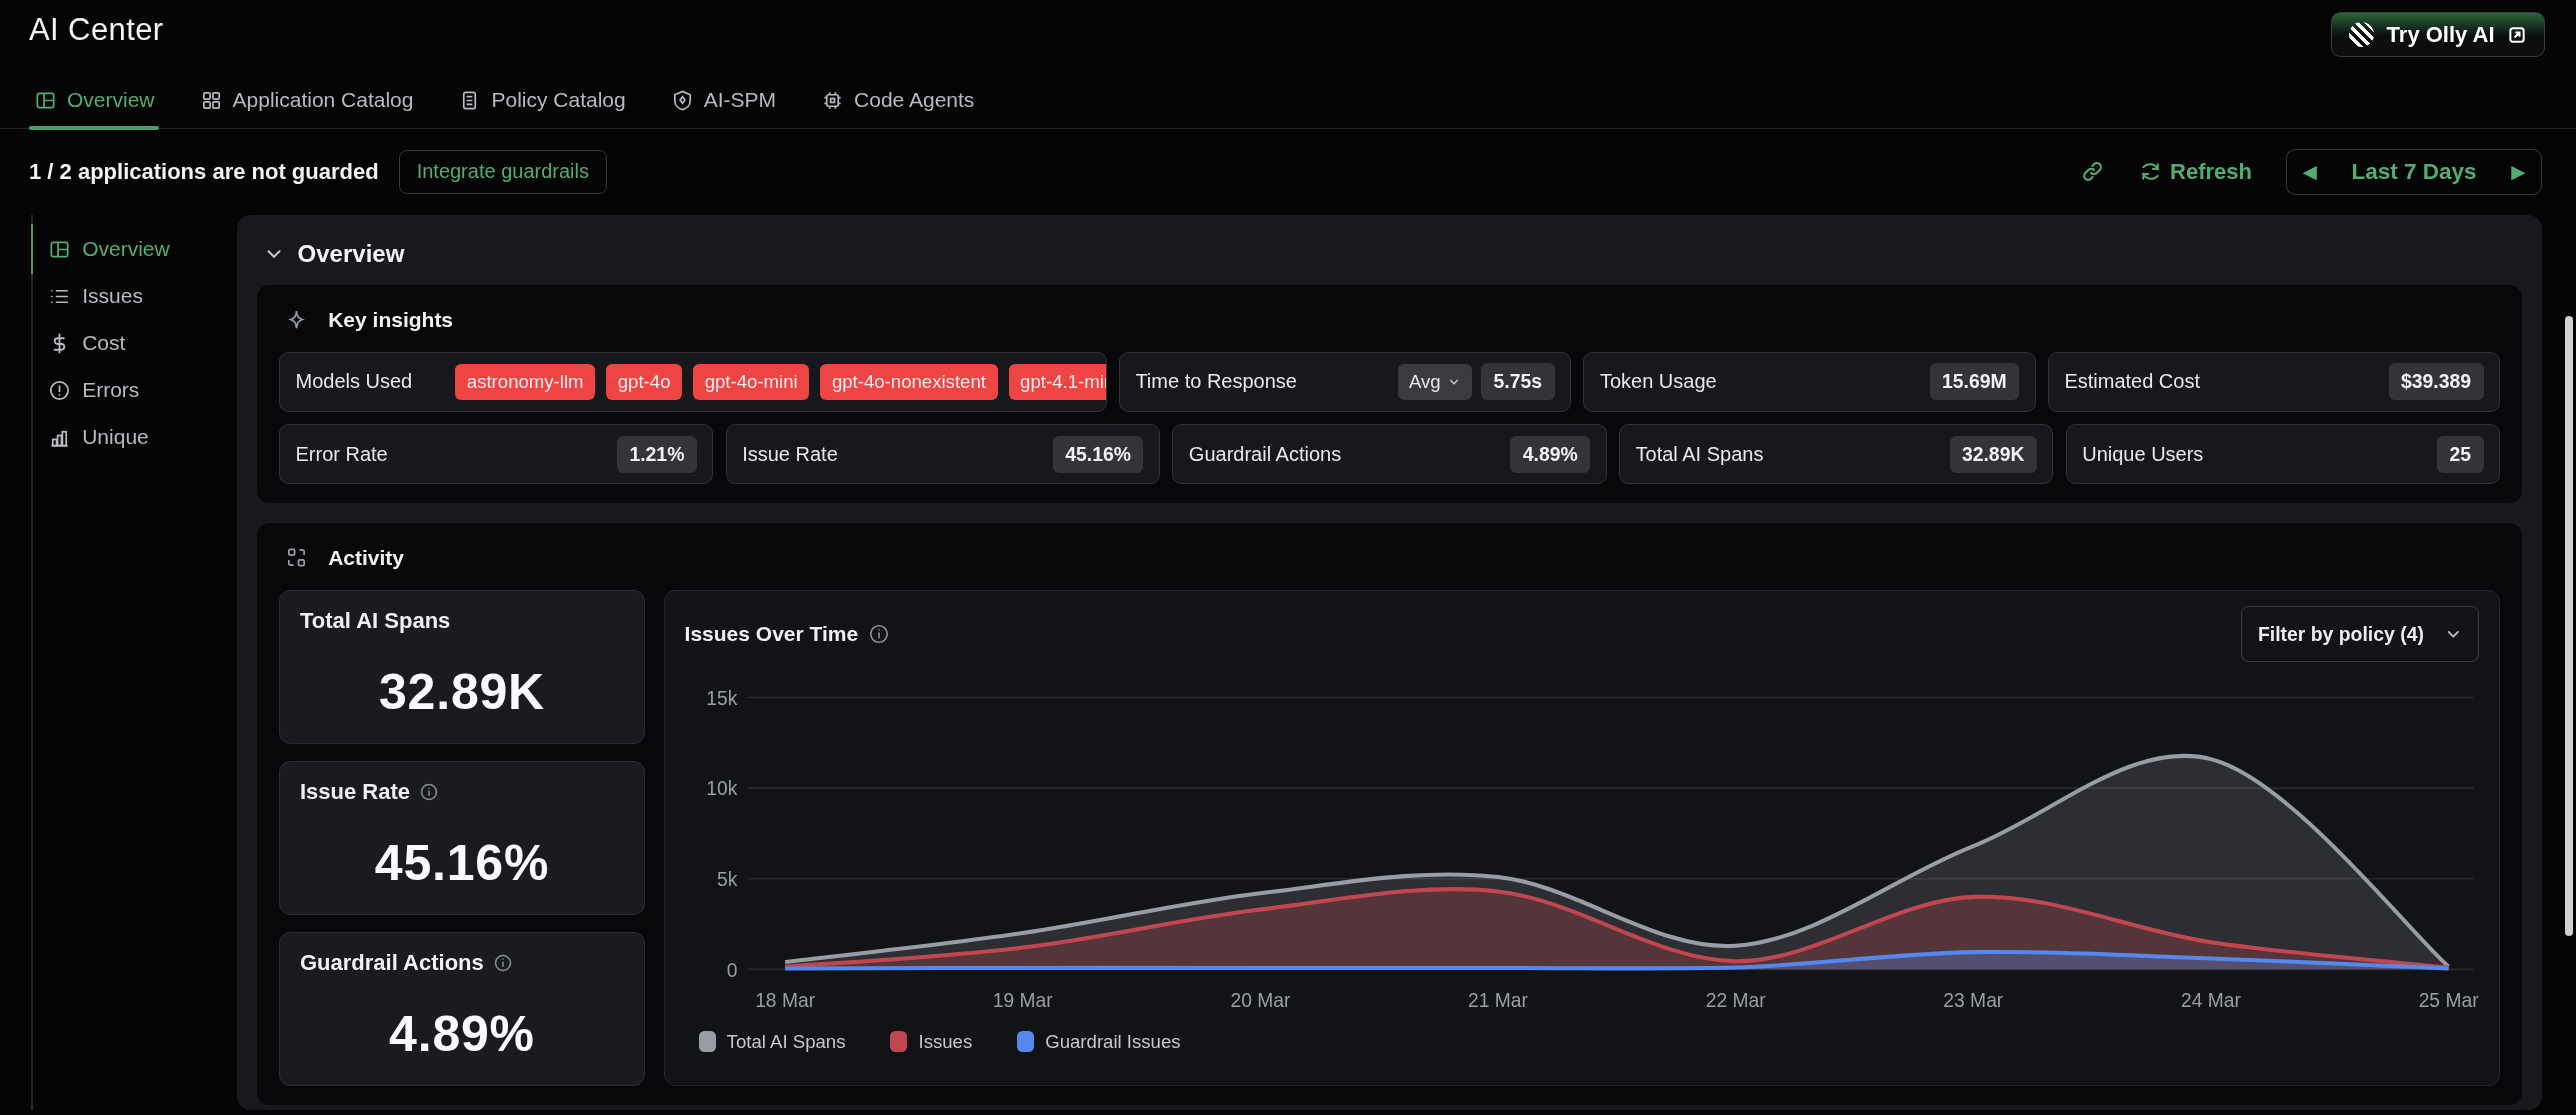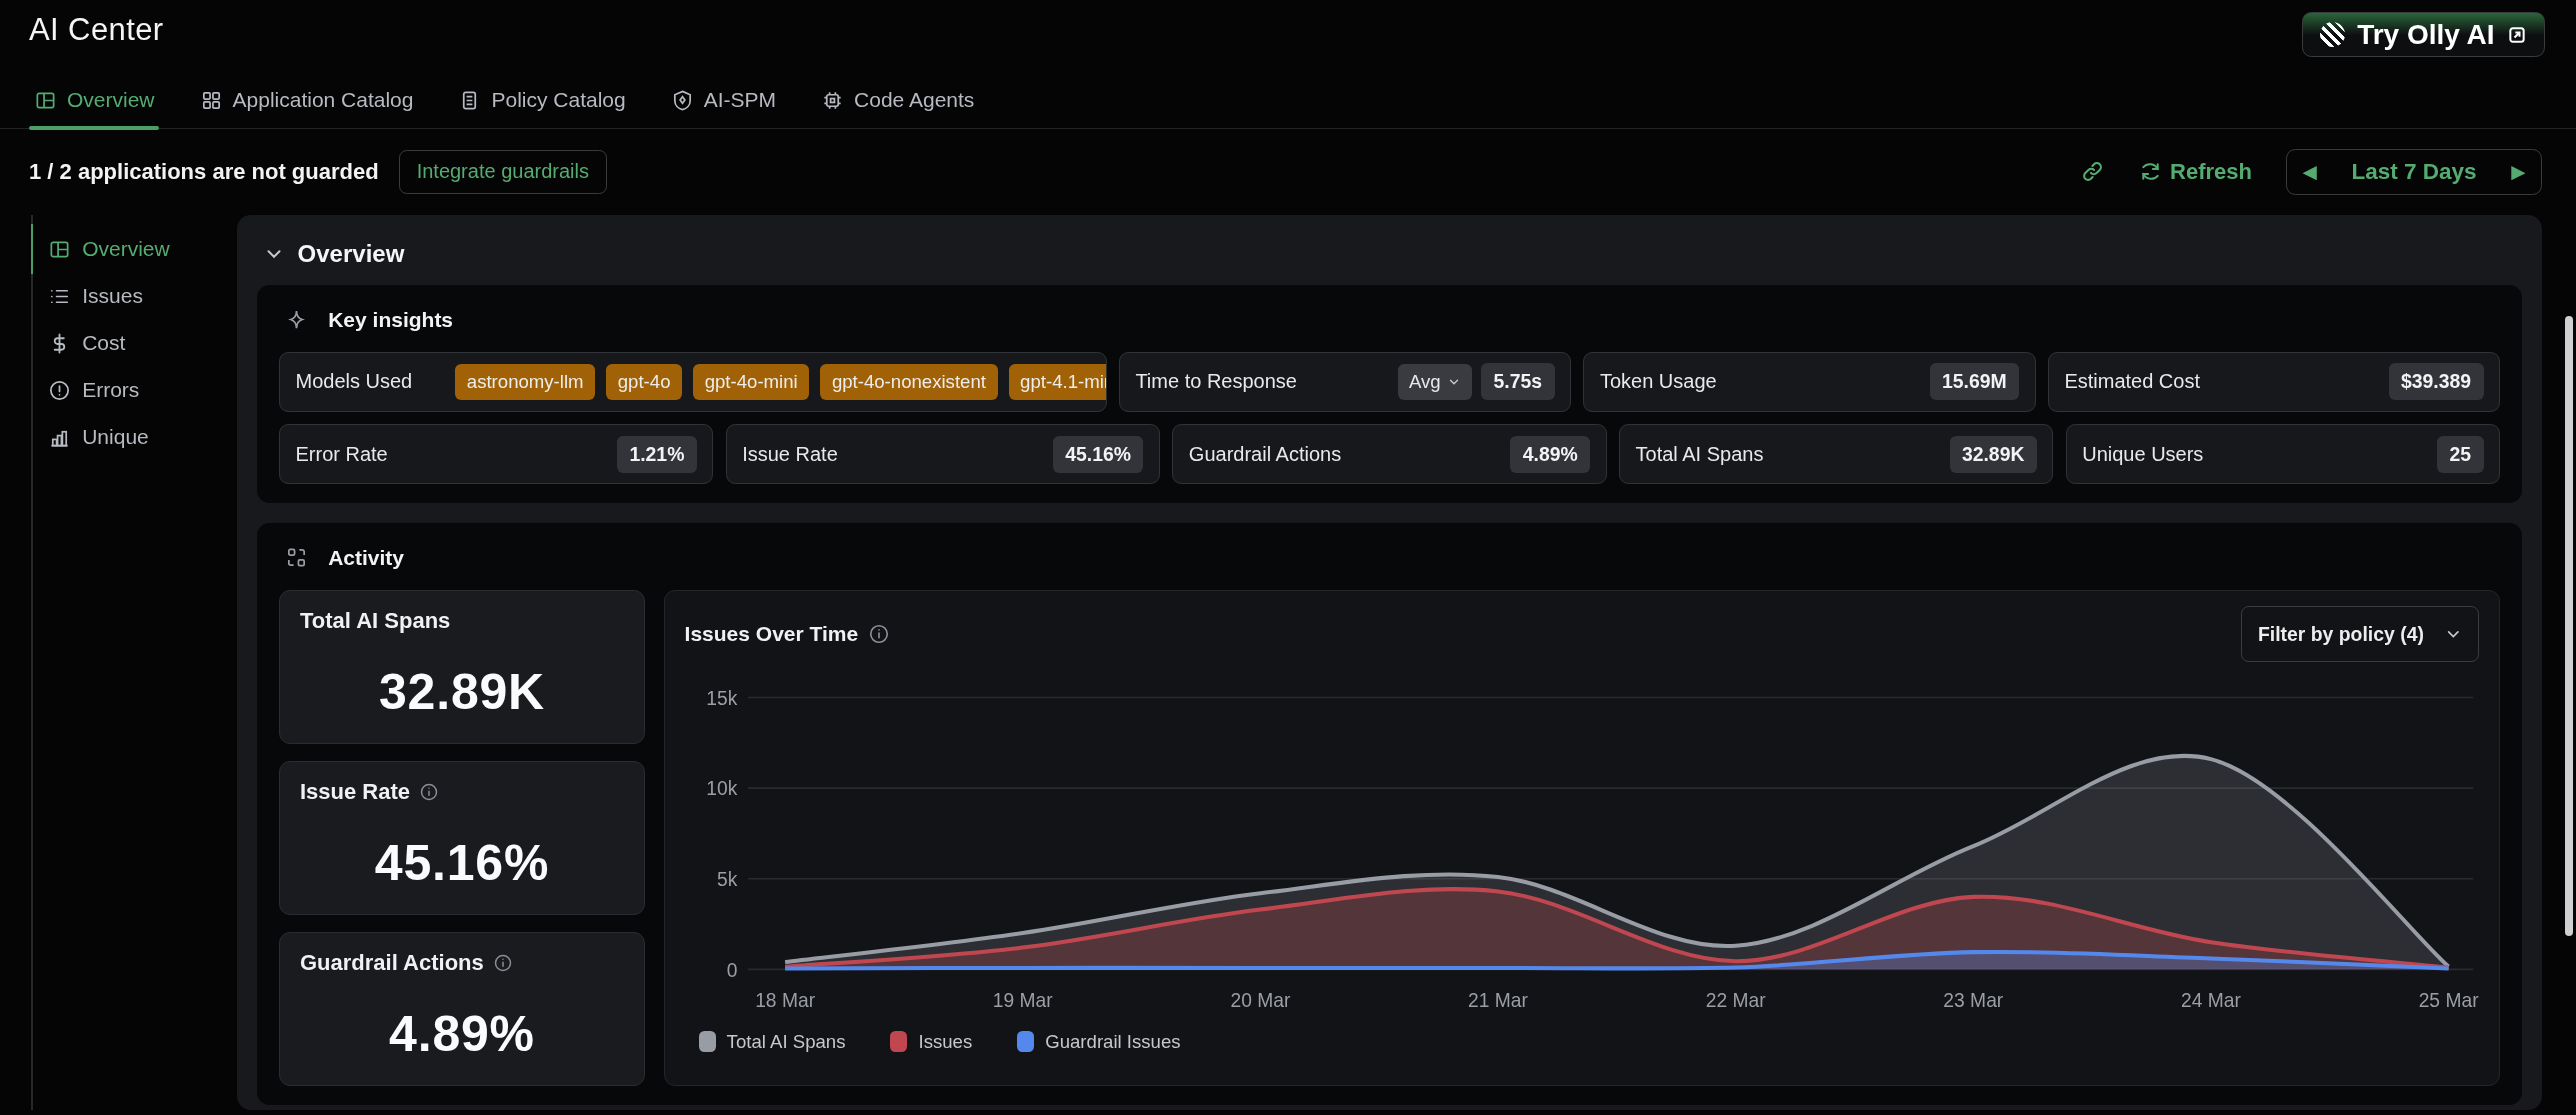--- a/index.html
+++ b/index.html
@@ -3,21 +3,21 @@
 <meta charset="utf-8">
 <style>
   * { margin:0; padding:0; box-sizing:border-box; }
   html,body { width:2576px; height:1115px; background:#050506; overflow:hidden;
     font-family:"Liberation Sans", sans-serif; color:#e8e9eb; }
 
   
   .top { display:flex; justify-content:space-between; align-items:flex-start; padding:12.4px 31px 0 29px; }
   .app-title { font-size:31px; font-weight:400; color:#f4f5f6; letter-spacing:0.4px; }
   .olly-btn { display:flex; align-items:center; gap:12.4px; height:45px; padding:0 17px;
-    border:0.8px solid #3a3c40; border-radius:9.3px; cursor:pointer; color:#fff; font-size:28px; font-weight:600;
+    border:0.8px solid #3a3c40; border-radius:9.3px; cursor:pointer; color:#fff; font-size:22px; font-weight:600;
     background:linear-gradient(180deg, rgba(56,150,80,.65) 0%, rgba(16,17,19,0) 52%), #0d0e10; }
   .olly-logo { width:25px; height:25px; border-radius:50%; overflow:hidden;
     background:repeating-linear-gradient(45deg,#ffffff 0 3.1px, transparent 3.1px 7px); }
   .ext-icon svg, .olly-btn svg { display:block; }
 
   
   .tabs { display:flex; gap:45px; padding:0 0 0 34px; margin-top:31px; border-bottom:1.5px solid #222327; }
   .tab { display:flex; align-items:center; gap:10px; font-size:21px; color:#b7bac0; padding-bottom:15.5px;
     cursor:pointer; position:relative; }
   .tab svg { stroke:#b7bac0; }
@@ -58,21 +58,21 @@
   .card-head { display:flex; align-items:center; gap:20px; margin:4.6px 0 20px 6.2px; }
   .card-title { font-size:21px; font-weight:700; color:#f2f3f4; }
 
   
   .mrow1 { display:grid; grid-template-columns:2.05fr 1.12fr 1.12fr 1.12fr; gap:12.4px; }
   .mrow2 { display:grid; grid-template-columns:repeat(5,1fr); gap:12.4px; margin-top:12.4px; }
   .mcard { display:flex; align-items:center; height:60px; background:#17181c; border:0.8px solid #323338;
     border-radius:9.3px; padding:0 15.5px; overflow:hidden; }
   .mlabel { font-size:20px; color:#e8e9eb; white-space:nowrap; }
   .chips { display:flex; gap:11px; margin-left:43px; }
-  .chip { background:#a16207; border-radius:6.2px; padding:7px 11.6px; font-size:18.6px; color:#eceded; white-space:nowrap; }
+  .chip { background:#ef4444; border-radius:6.2px; padding:7px 11.6px; font-size:18.6px; color:#eceded; white-space:nowrap; }
   .mval { margin-left:auto; background:#323439; border-radius:6.2px; padding:7px 12.4px; font-size:19.4px;
     font-weight:600; color:#f2f3f4; white-space:nowrap; }
   .avg-chip { display:flex; align-items:center; gap:6.2px; margin-left:auto; background:#3a3b40; border-radius:6.2px;
     padding:7px 11px; font-size:18.6px; color:#e8e9eb; cursor:pointer; }
   .avg-chip + .mval { margin-left:9.3px; }
 
   
   .activity { margin-top:20px; }
   .activity-body { display:flex; gap:18.6px; }
   .stats-col { width:366px; flex:none; display:flex; flex-direction:column; gap:17px; }

